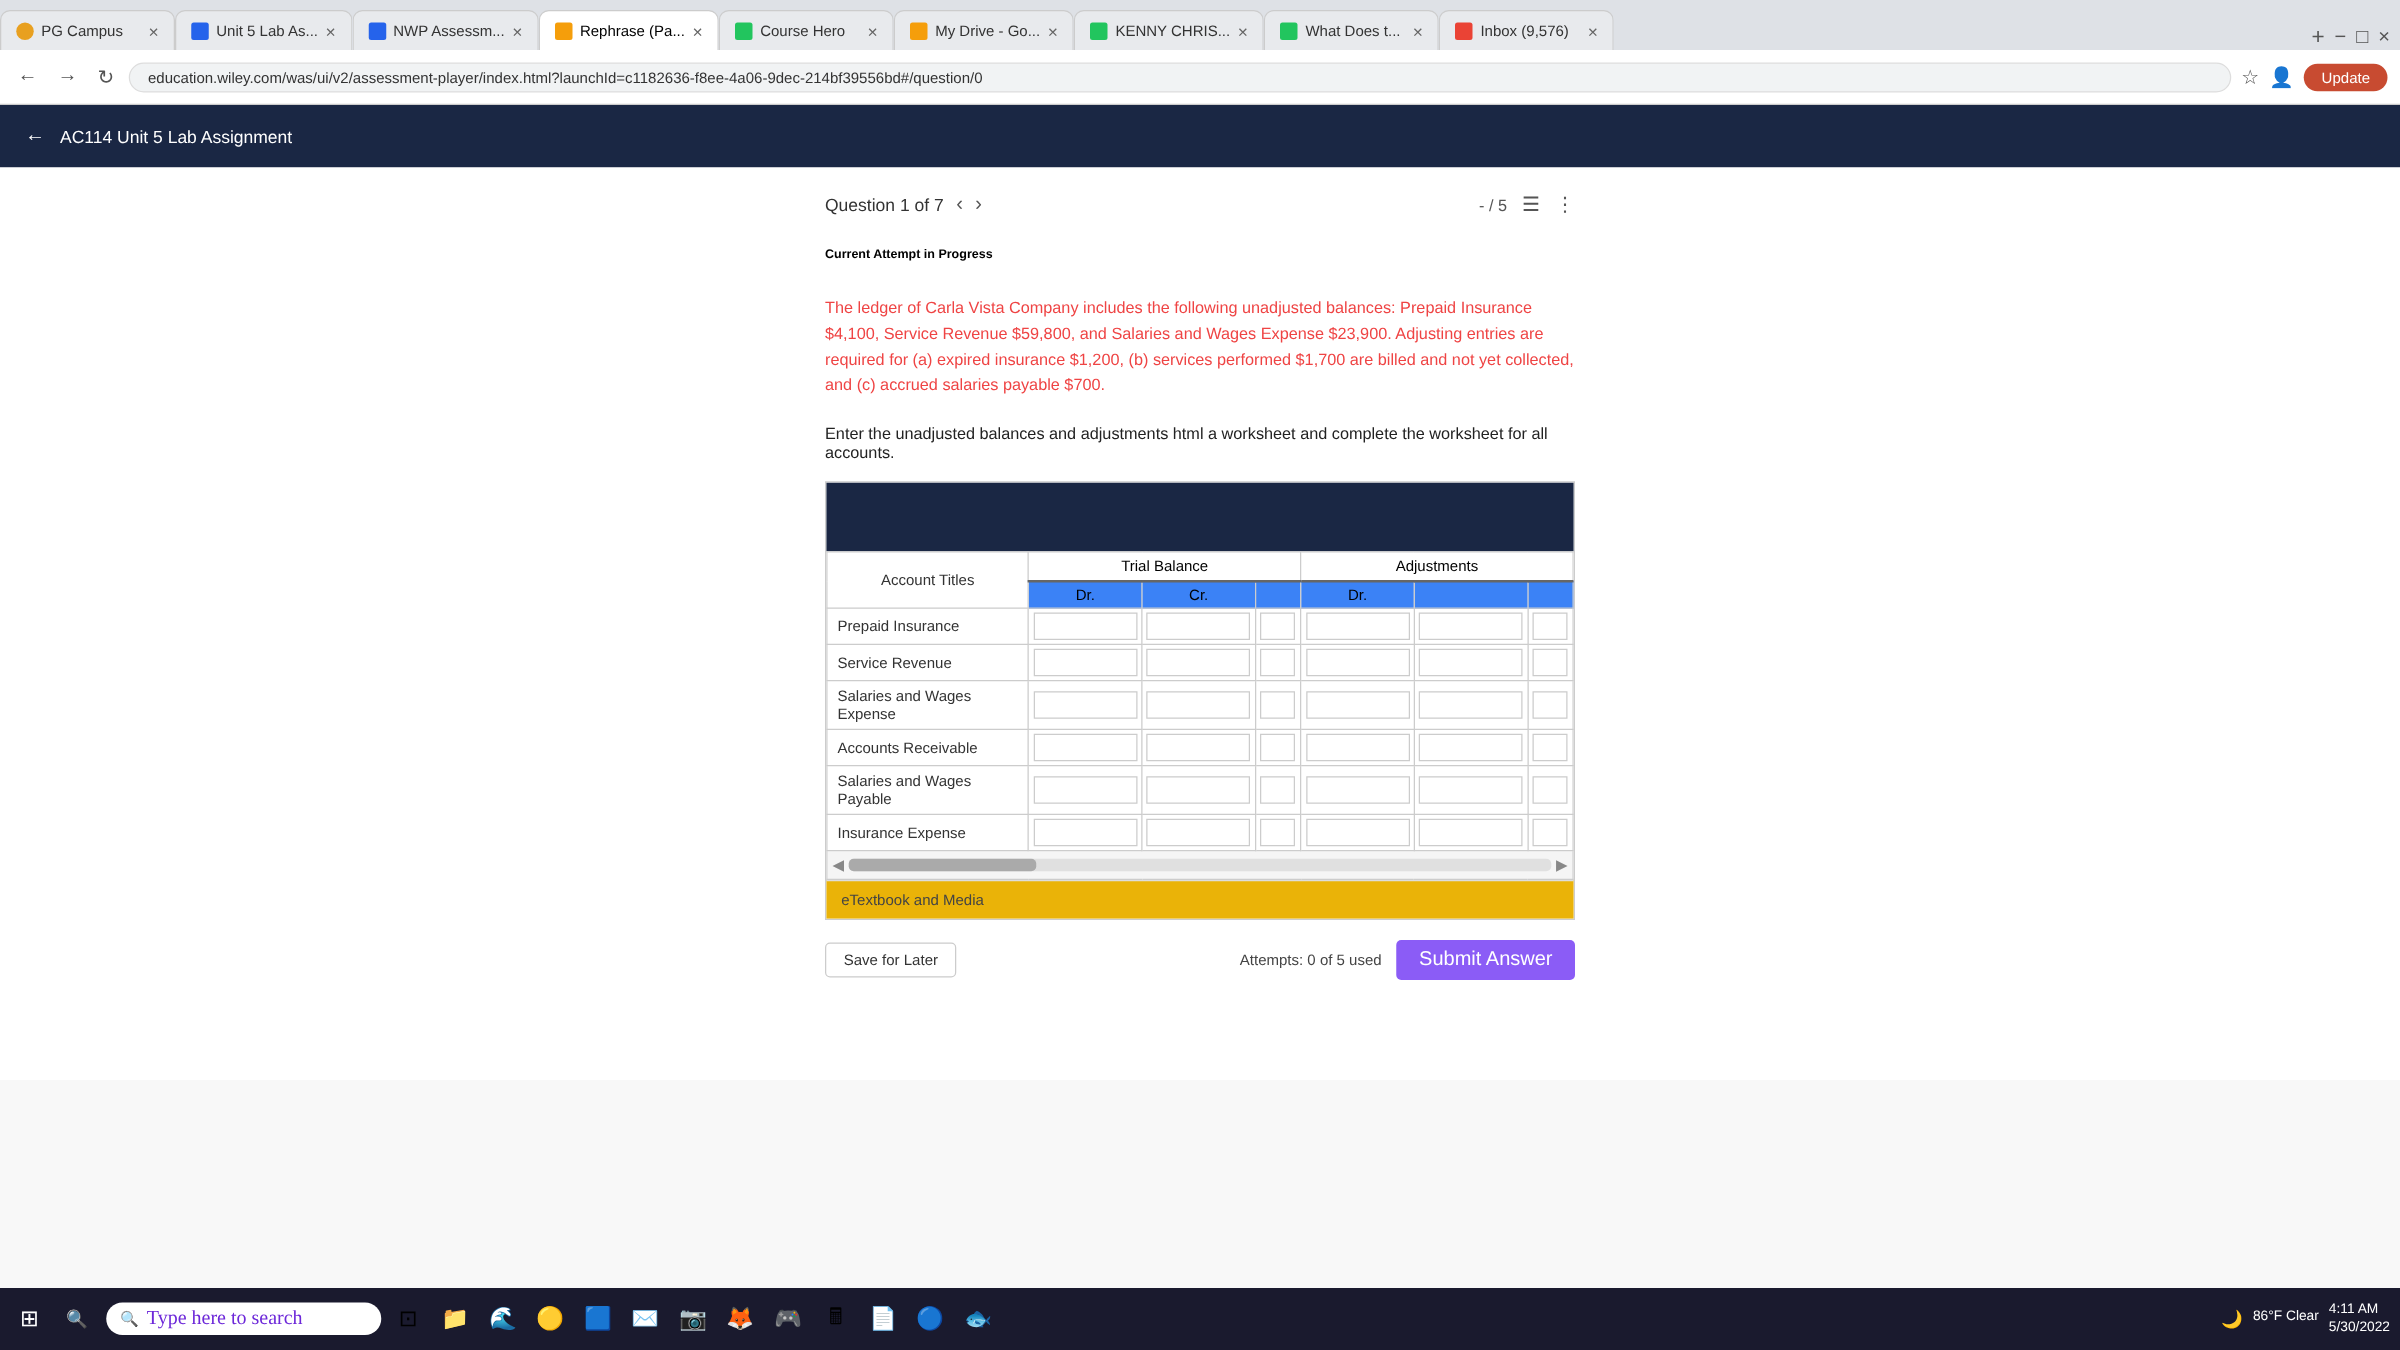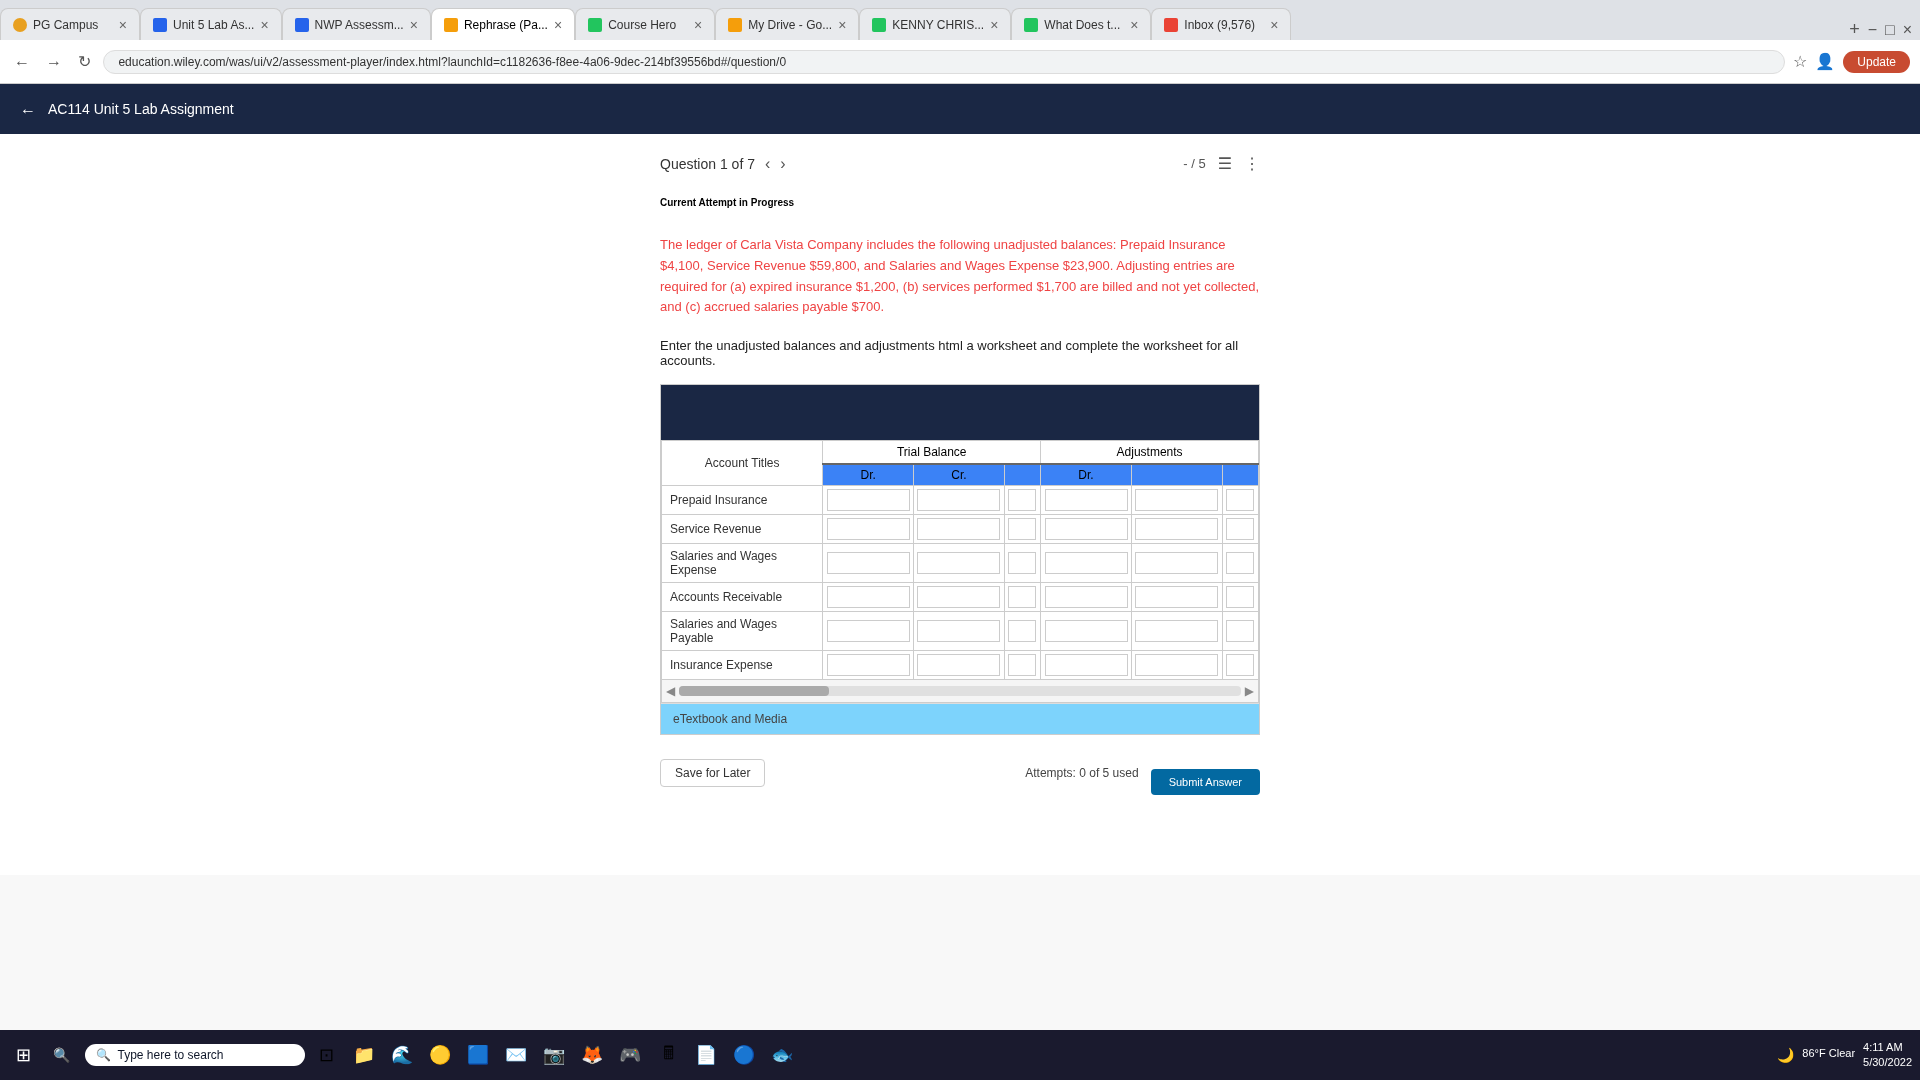--- a/index.html
+++ b/index.html
@@ -248,21 +248,21 @@
       left: 0;
       top: 0;
       height: 10px;
       width: 150px;
       background: #aaa;
       border-radius: 4px;
     }
 
     
     .worksheet-footer {
-      background: #7dd3fc;
+      background: #eab308;
       padding: 8px 12px;
       font-size: 12px;
       color: #444;
       border-top: 1px solid #ddd;
     }
 
     
     .save-submit-row {
       display: flex;
       align-items: center;
@@ -281,28 +281,27 @@
     .submit-section {
       display: flex;
       align-items: center;
       gap: 12px;
     }
     .attempts-text {
       font-size: 12px;
       color: #444;
     }
     .submit-btn {
-      background: #0369a1;
+      background: #8b5cf6;
       color: white;
       border: none;
       border-radius: 4px;
       padding: 7px 18px;
-      font-size: 11px;
-      cursor: pointer;
-      margin-top: 18px;
+      font-size: 16px;
+      cursor: pointer;
     }
 
     
     .taskbar {
       background: #1a1a2e;
       height: 50px;
       display: flex;
       align-items: center;
       padding: 0 8px;
       gap: 6px;
@@ -698,21 +697,21 @@
 
     </div>
     </div>
   </div>
 
   <div class="taskbar">
     <button class="taskbar-start">⊞</button>
     <button class="taskbar-start" style="font-size:14px;">🔍</button>
     <div class="taskbar-search">
       <span style="font-size:12px;">🔍</span>
-      <span style="color:#0f172a;font-size:12px;">Type here to search</span>
+      <span style="color:#6d28d9;font-size:16px;font-family:Liberation Serif, serif;">Type here to search</span>
     </div>
     <div class="taskbar-icon">⊡</div>
     <div class="taskbar-icon">📁</div>
     <div class="taskbar-icon" style="color:#3b82f6;">🌊</div>
     <div class="taskbar-icon">🟡</div>
     <div class="taskbar-icon">🟦</div>
     <div class="taskbar-icon">✉️</div>
     <div class="taskbar-icon">📷</div>
     <div class="taskbar-icon">🦊</div>
     <div class="taskbar-icon">🎮</div>

